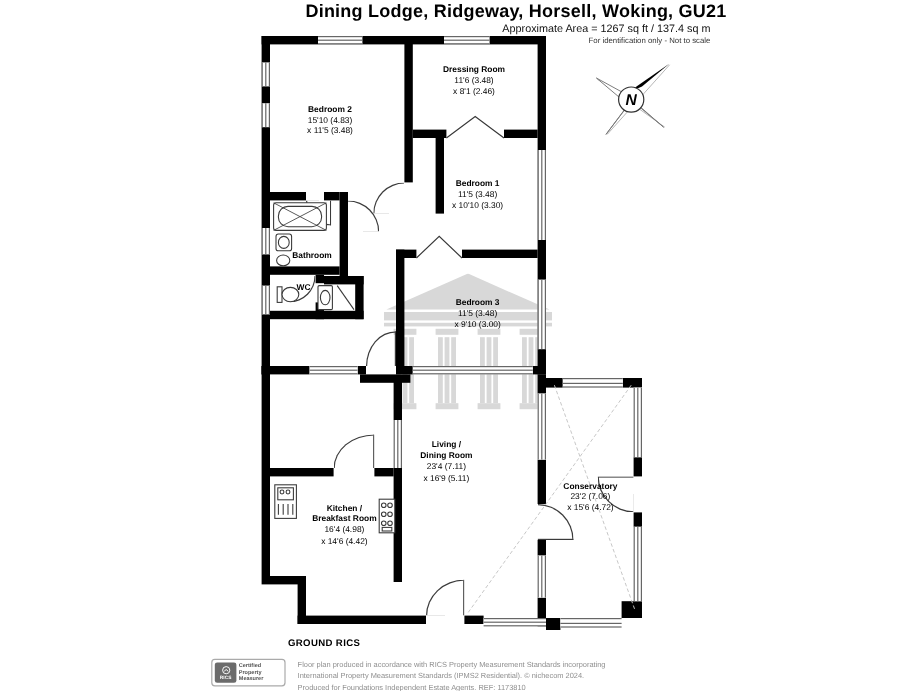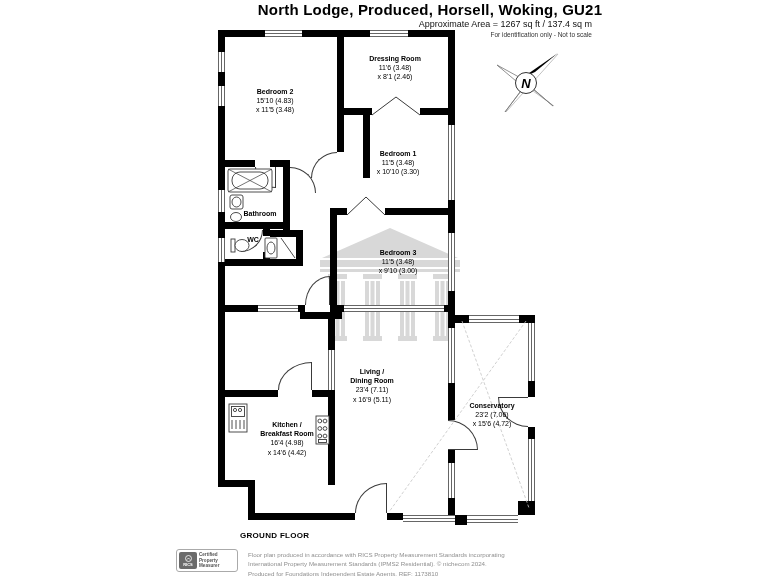--- a/index.html
+++ b/index.html
@@ -38,21 +38,21 @@
   .rics-left{width:18px;height:17px;background:#6b6b6b;border-radius:2px;margin:0 2px 0 2px;
              display:flex;flex-direction:column;align-items:center;justify-content:center;}
   .rics-left span{color:#fff;font-size:4px;font-weight:bold;line-height:1;}
   .rics-right{font-size:4.6px;font-weight:bold;color:#555;line-height:1.25;}
   .foot-text{position:absolute;left:248px;top:550px;font-size:6.2px;color:#8f8f8f;line-height:1.5;}
   .compass{position:absolute;left:492px;top:50px;z-index:5;}
 </style>
 </head>
 <body>
 
-<div class="title">North Lodge, Produced, Horsell, Woking, GU21</div>
+<div class="title">Dining Lodge, Ridgeway, Horsell, Woking, GU21</div>
 <div class="area-line">Approximate Area = 1267 sq ft / 137.4 sq m</div>
 <div class="note-line">For identification only - Not to scale</div>
 
 <svg class="compass" width="78" height="74" viewBox="0 0 78 74">
   <g stroke="#999" stroke-width="0.6">
     <line x1="6" y1="16" x2="62" y2="56"></line>
     <line x1="14" y1="62" x2="66" y2="4"></line>
   </g>
   <g stroke="#777" stroke-width="0.8" fill="#fff">
     <polygon points="36,32 5,15 24,31"></polygon>
@@ -262,21 +262,21 @@
     <div class="rd">16'4 (4.98)</div>
     <div class="rd">x 14'6 (4.42)</div>
   </div>
   <div class="lbl" style="left:277px;top:387px">
     <div class="rn">Conservatory</div>
     <div class="rd">23'2 (7.06)</div>
     <div class="rd">x 15'6 (4.72)</div>
   </div>
 </div>
 
-<div class="gf">GROUND FLOOR</div>
+<div class="gf">GROUND RICS</div>
 
 <div class="rics-badge">
   <div class="rics-left">
     <svg width="9" height="9" viewBox="0 0 9 9">
         <circle cx="4.5" cy="4.5" r="3" fill="none" stroke="#fff" stroke-width="0.8"></circle>
         <path d="M3 5.5 Q4.5 2.5 6 5.5" fill="none" stroke="#fff" stroke-width="0.8"></path>
       </svg>
     <span>RICS</span>
   </div>
   <div class="rics-right">

